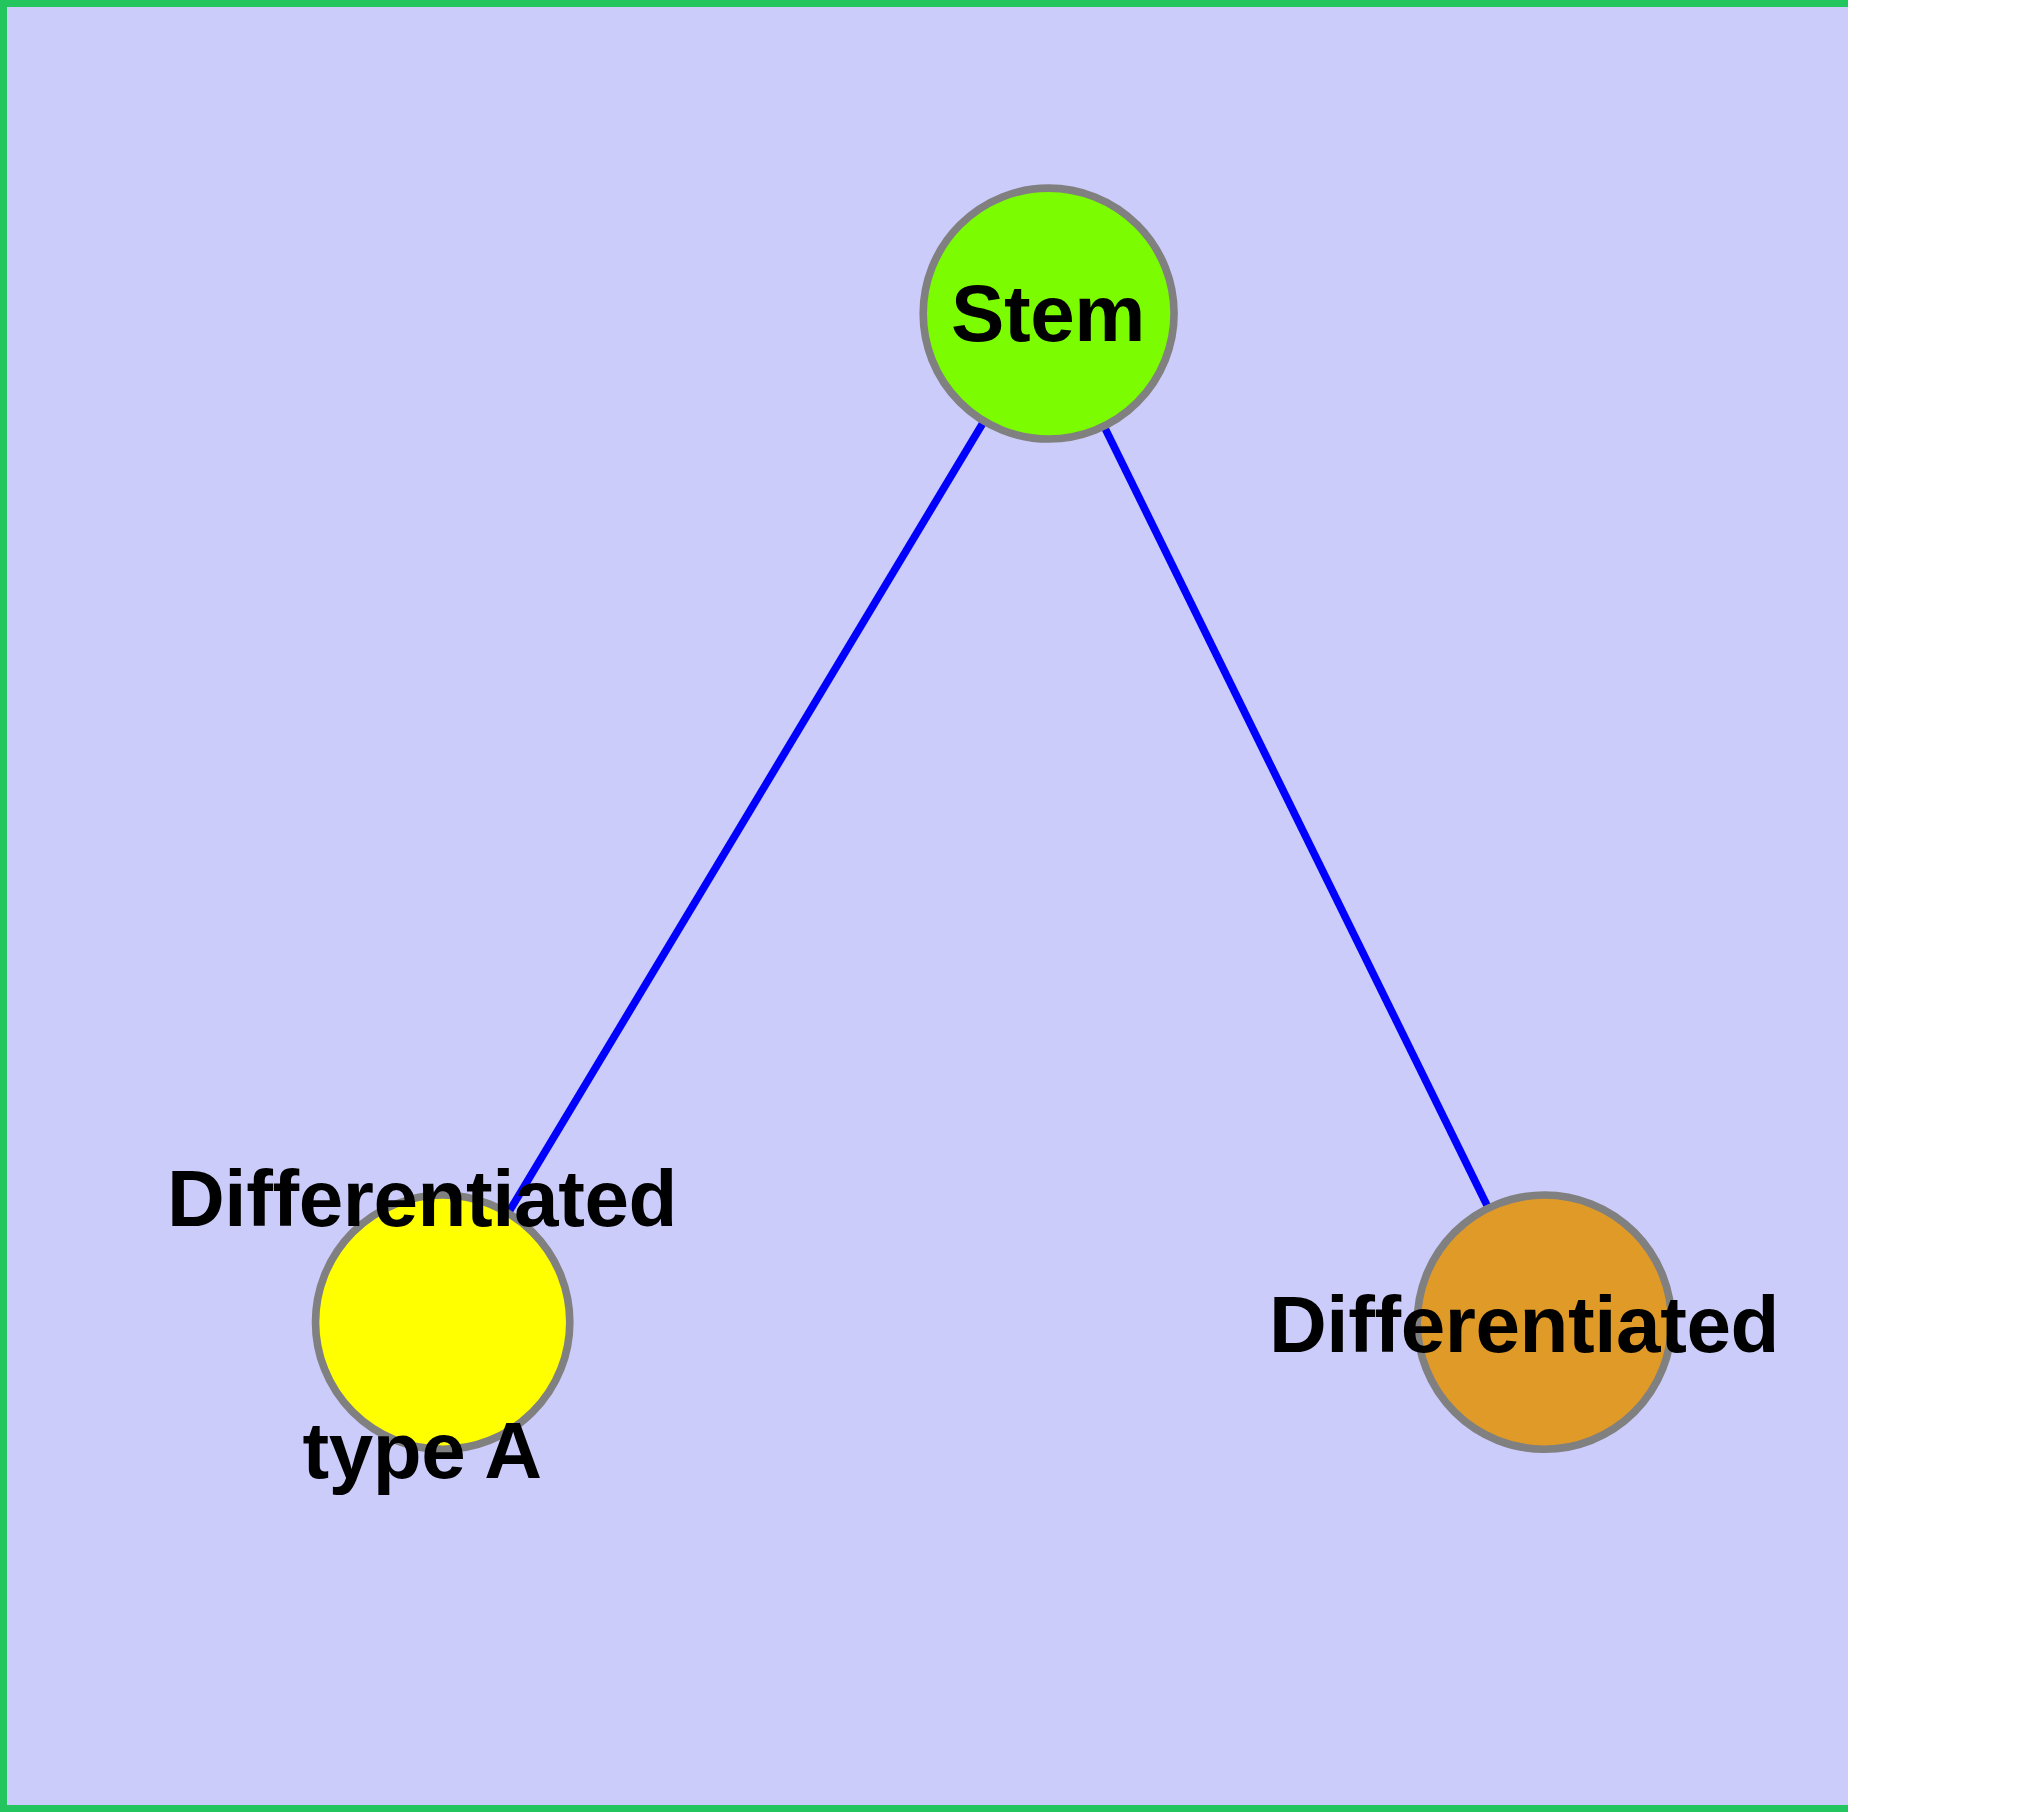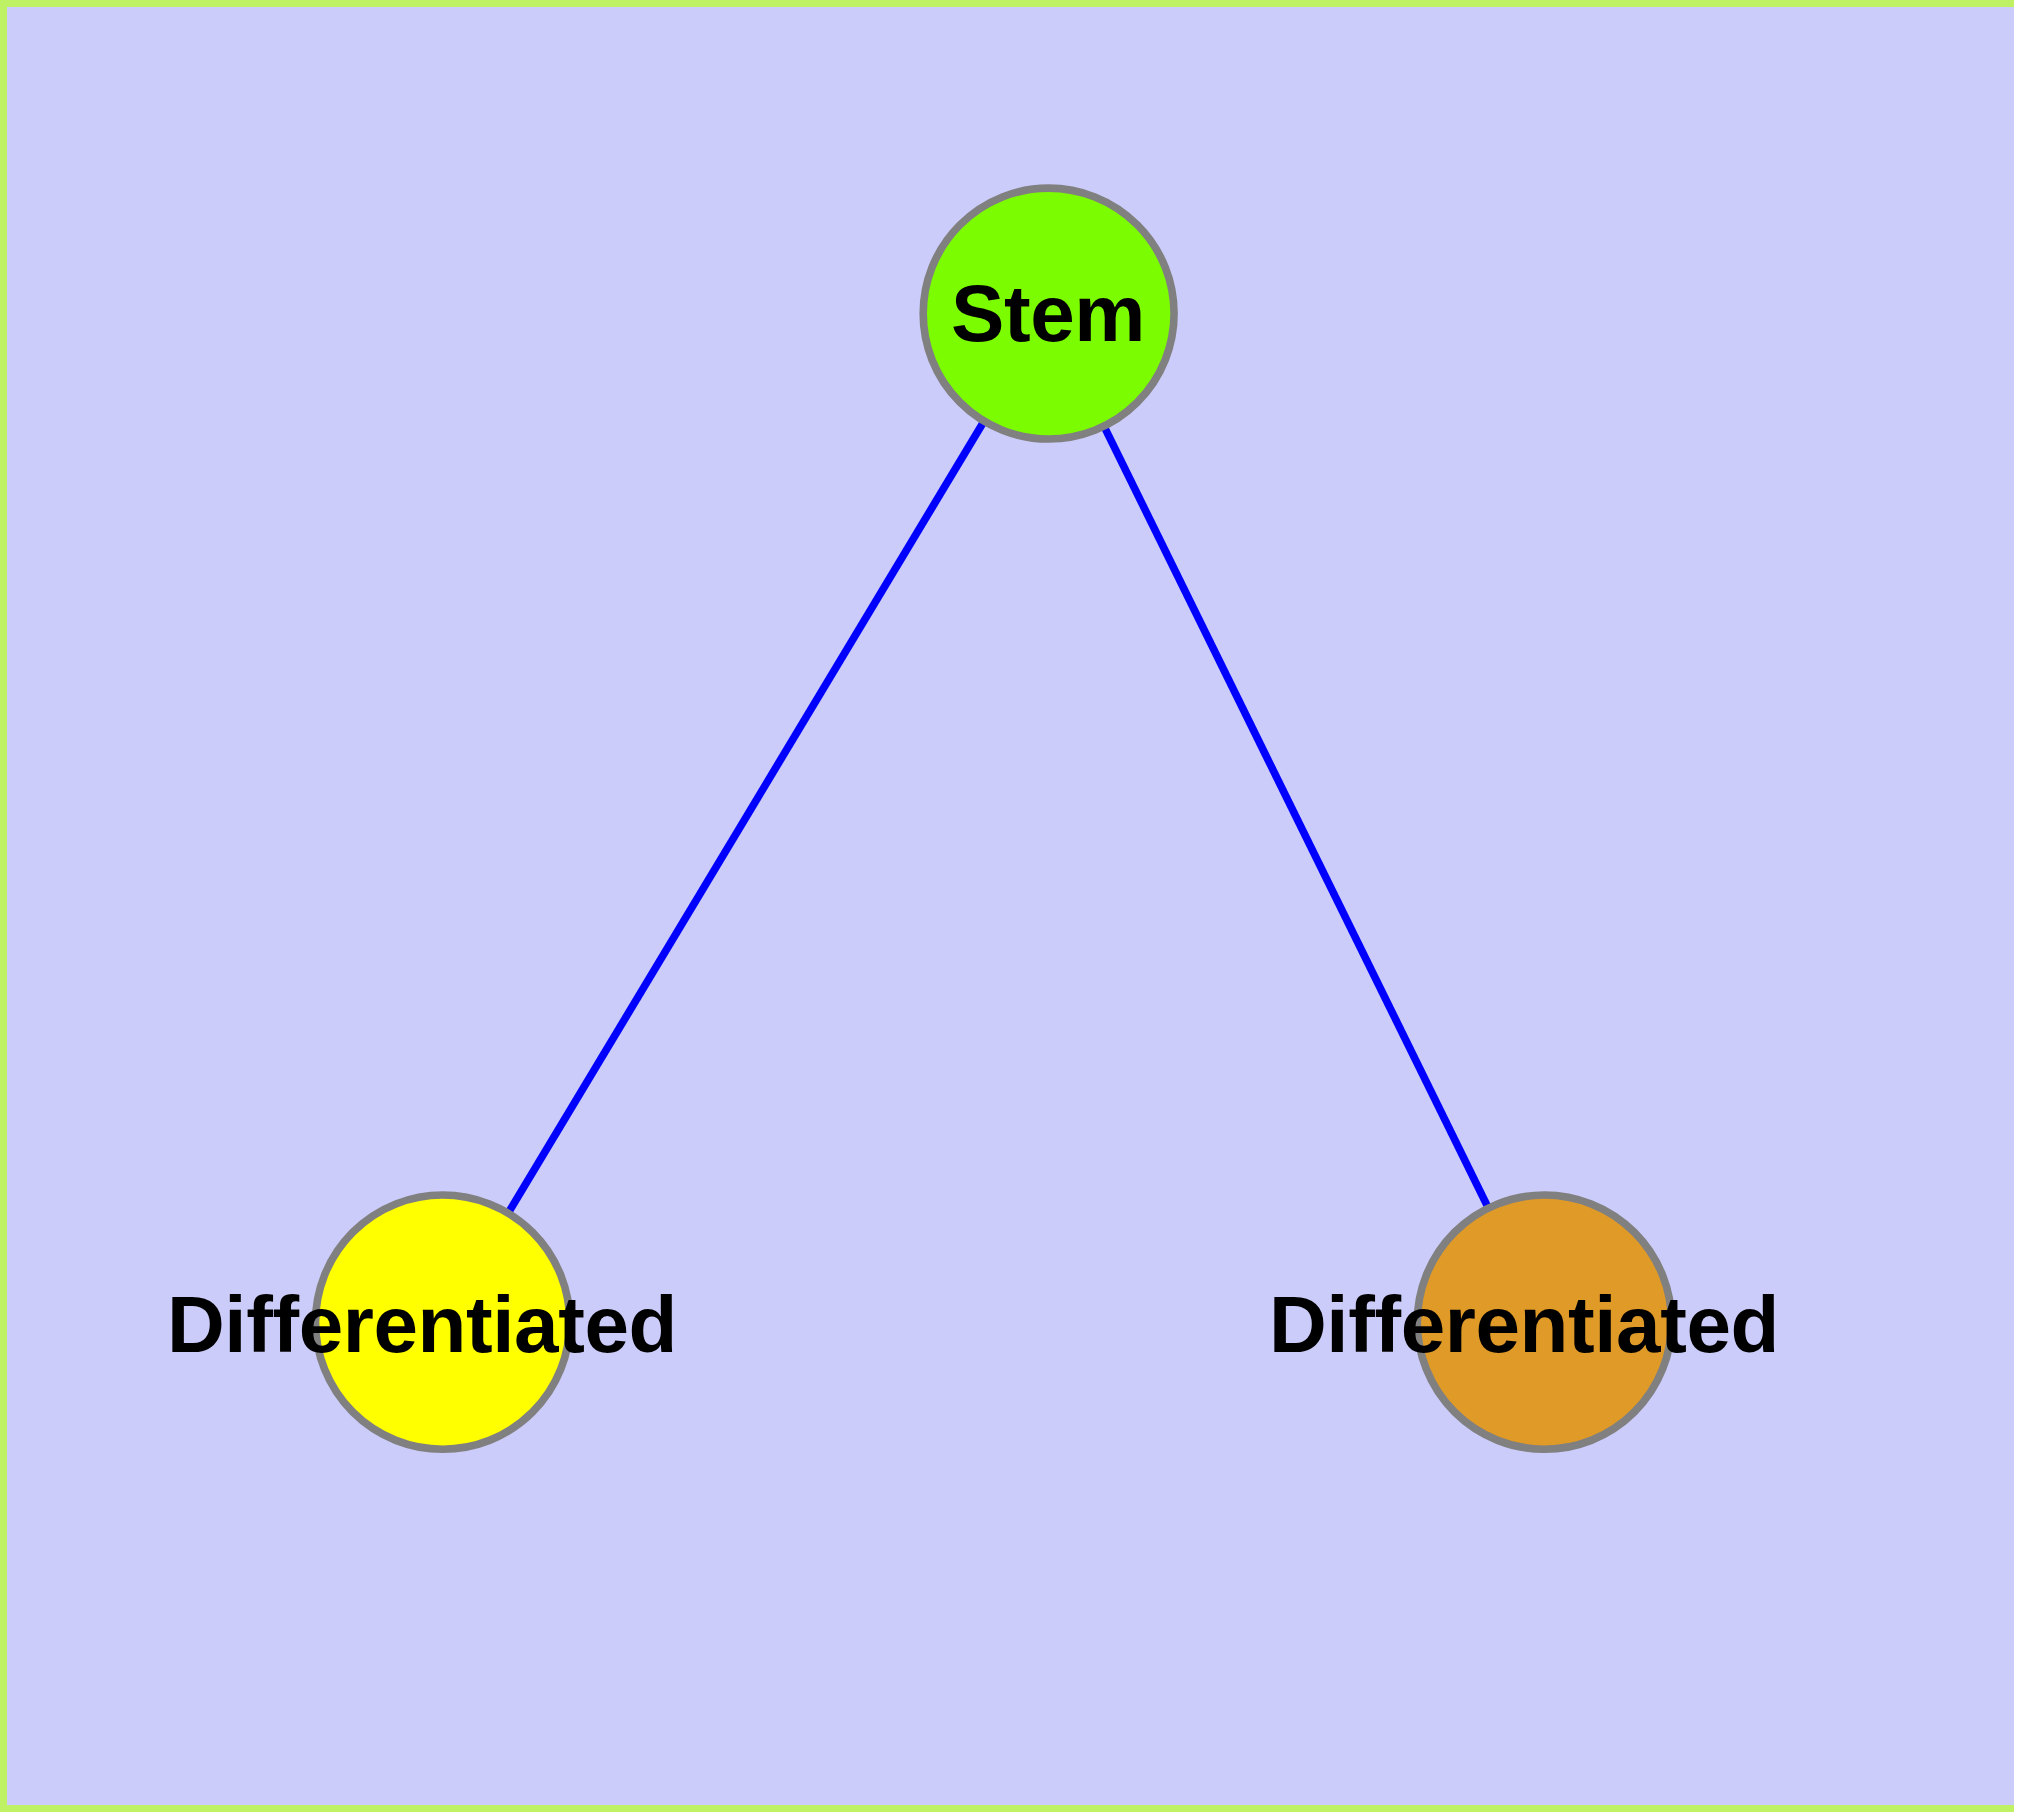--- a/index.html
+++ b/index.html
@@ -50,40 +50,41 @@
     text-align: center;
     white-space: pre;
     letter-spacing: -0.4px;
     transform: translate(-50%, -50%);
     pointer-events: none;
   }
 </style>
 </head>
 <body>
 
-<div id="canvas" style="width: 2014px; height: 1812px; background: #bef264;">
+<div id="canvas" style="width: 1848px; height: 1812px; background: #22c55e;">
 
   <div id="plot-area" style="background: rgb(204, 204, 250);"></div>
 
   <svg id="graph-svg" viewBox="0 0 2384 2138">
     <g>
       <line class="edge-line" x1="1162.8363566927085" y1="493.43319655339417" x2="597.1936939087816" y2="1434.8524534944754" stroke="#0000ff" stroke-width="9"></line>
       <line class="edge-line" x1="1300.5285265578004" y1="499.22896855347426" x2="1757.5891327955635" y2="1428.9761846610609" stroke="#0000ff" stroke-width="9"></line>
     </g>
     <g>
       <circle class="node-circle" cx="1237" cy="370" r="148" fill="#7cfc00" stroke="#808080" stroke-width="9"></circle>
       <circle class="node-circle" cx="522" cy="1560" r="150" fill="#ffff00" stroke="#808080" stroke-width="9"></circle>
       <circle class="node-circle" cx="1822" cy="1560" r="150" fill="#e09a28" stroke="#808080" stroke-width="9"></circle>
     </g>
   </svg>
 
   <div class="node-label" style="left: 1048px; top: 314px; color: rgb(0, 0, 0);">Stem</div>
 
   <div class="node-label" style="left: 422px; top: 1325px; color: rgb(0, 0, 0);">
     <div>Differentiated</div>
+    <div>type A</div>
   </div>
 
   <div class="node-label" style="left: 1524px; top: 1325px; color: rgb(0, 0, 0);">
     <div>Differentiated</div>
   </div>
 
 </div>
 
 
 </body></html>

